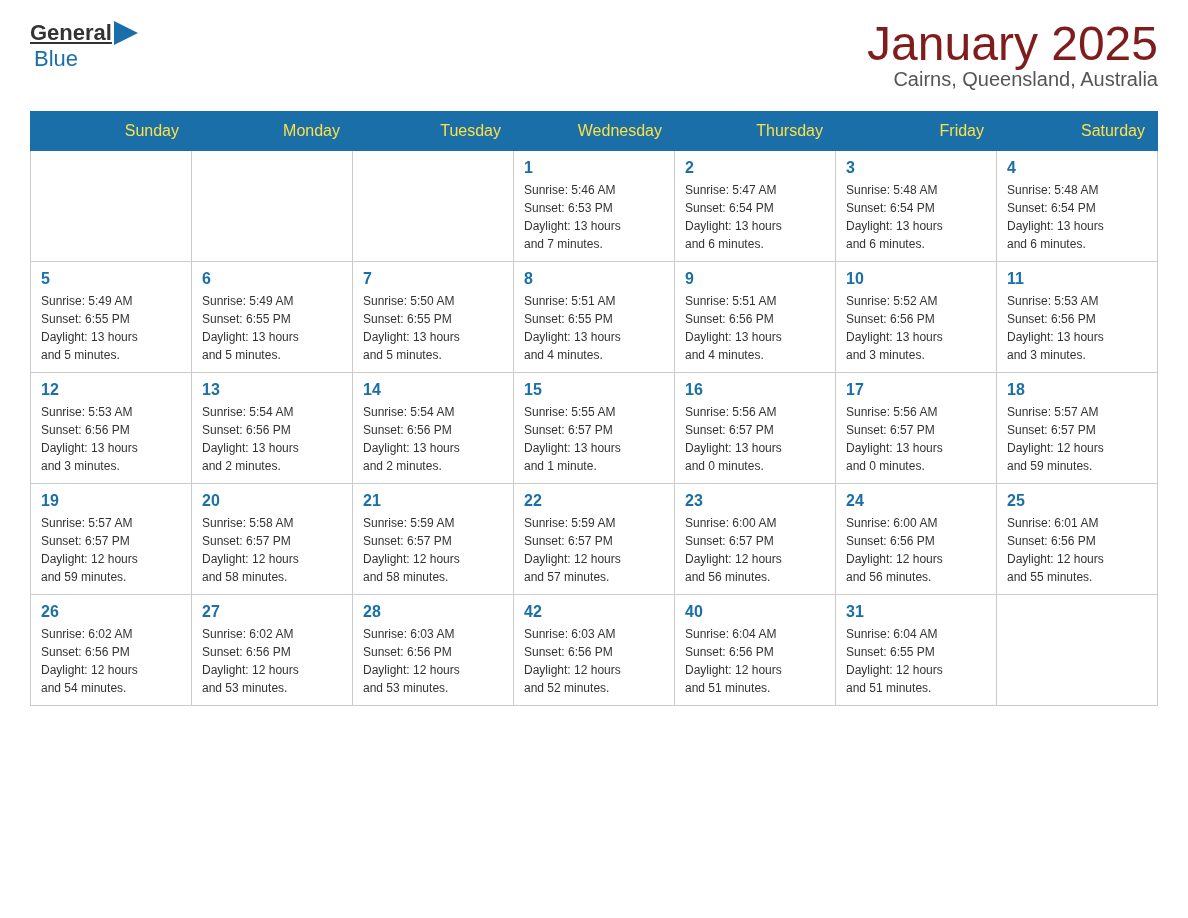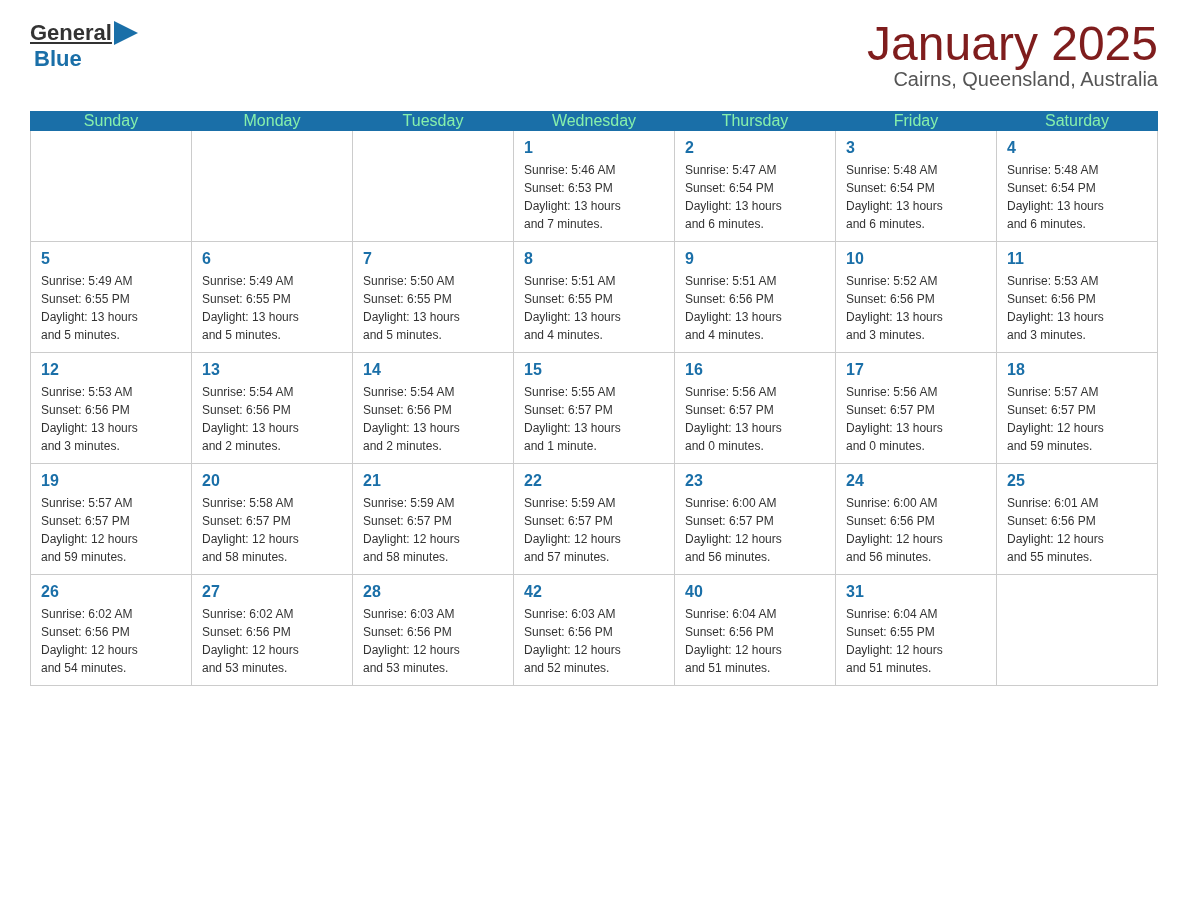--- a/index.html
+++ b/index.html
@@ -17,21 +17,21 @@
       align-items: flex-start;
       margin-bottom: 20px;
     }
     .logo-text-general {
       font-size: 22px;
       font-weight: bold;
       color: #333;
     }
     .logo-text-blue {
       font-size: 22px;
-      font-weight: bold;
+      font-weight: normal;
       color: #1a6fa8;
       text-align: right;
     }
     .logo-icon {
       width: 24px;
       height: 24px;
       margin-left: 2px;
     }
     .title-section {
       text-align: right;
@@ -47,25 +47,25 @@
       color: #555;
       margin-top: 0;
     }
     .calendar {
       width: 100%;
       border-collapse: collapse;
       border: 1px solid #ccc;
     }
     .calendar thead tr th {
       background-color: #1a6fa8;
-      color: #86efac;
+      color: #fde047;
       font-size: 16px;
       font-weight: normal;
-      padding: 0 12px;
-      text-align: center;
+      padding: 10px 12px;
+      text-align: right;
       border: 1px solid #1a6fa8;
     }
     .calendar tbody tr td {
       vertical-align: top;
       padding: 8px 10px;
       border: 1px solid #ccc;
       width: 14.28%;
       min-height: 100px;
     }
     .day-number {

